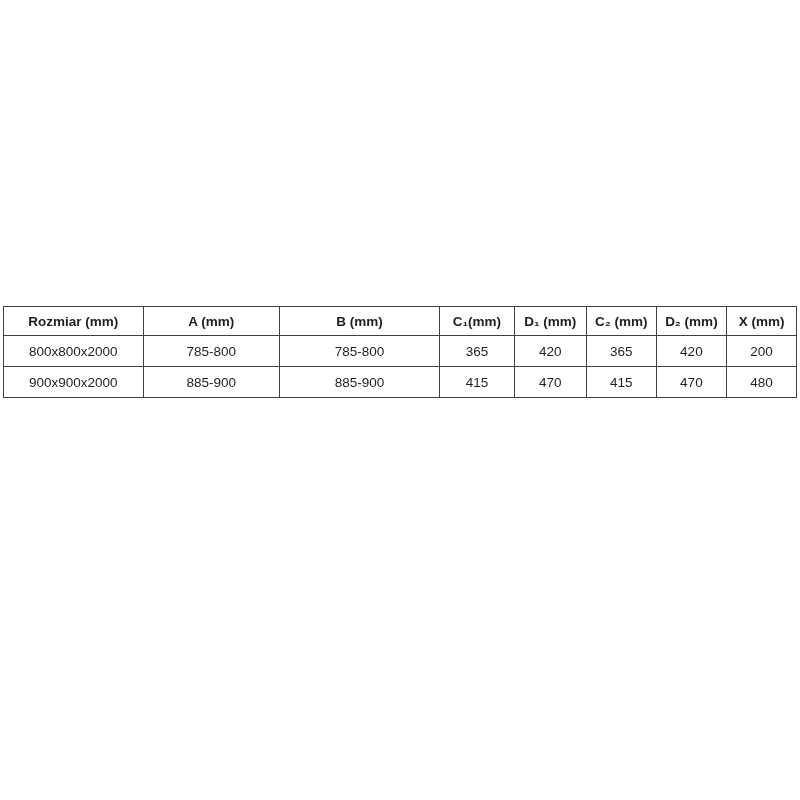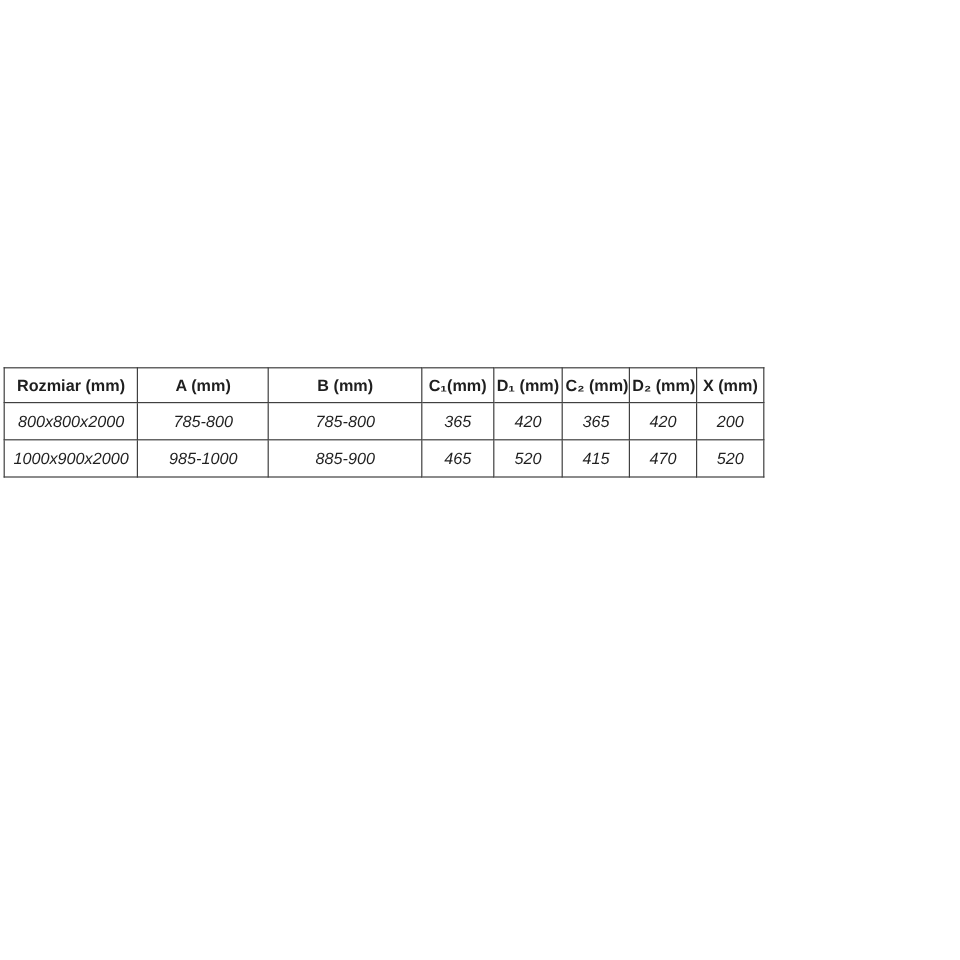--- a/index.html
+++ b/index.html
@@ -10,21 +10,21 @@
     width: 800px;
     height: 800px;
     background: #ffffff;
     font-family: "Liberation Sans", "DejaVu Sans", sans-serif;
     position: relative;
   }
   .table-wrap {
     position: absolute;
     top: 306px;
     left: 3px;
-    width: 634px;
+    width: 794px;
   }
   table.size-table {
     width: 100%;
     border-collapse: collapse;
     table-layout: fixed;
     color: #1f1f1f;
   }
   table.size-table th,
   table.size-table td {
     border: 1px solid #404040;
@@ -35,21 +35,20 @@
     overflow: hidden;
     padding: 0 2px;
   }
   table.size-table th {
     font-weight: bold;
     height: 28px;
   }
   table.size-table td {
     font-weight: normal;
     height: 30px;
-    font-style: italic;
   }
   col.c-rozmiar { width: 17.6%; }
   col.c-a       { width: 17.2%; }
   col.c-b       { width: 20.2%; }
   col.c-c1      { width: 9.4%; }
   col.c-d1      { width: 9.1%; }
   col.c-c2      { width: 8.8%; }
   col.c-d2      { width: 8.9%; }
   col.c-x       { width: 8.8%; }
 </style>
@@ -85,24 +84,24 @@
           <td>800x800x2000</td>
           <td>785-800</td>
           <td>785-800</td>
           <td>365</td>
           <td>420</td>
           <td>365</td>
           <td>420</td>
           <td>200</td>
         </tr>
         <tr>
-          <td>1000x900x2000</td>
-          <td>985-1000</td>
+          <td>900x900x2000</td>
           <td>885-900</td>
-          <td>465</td>
-          <td>520</td>
+          <td>885-900</td>
           <td>415</td>
           <td>470</td>
-          <td>520</td>
+          <td>415</td>
+          <td>470</td>
+          <td>480</td>
         </tr>
       </tbody>
   </table>
 </div>
 
 </body></html>

